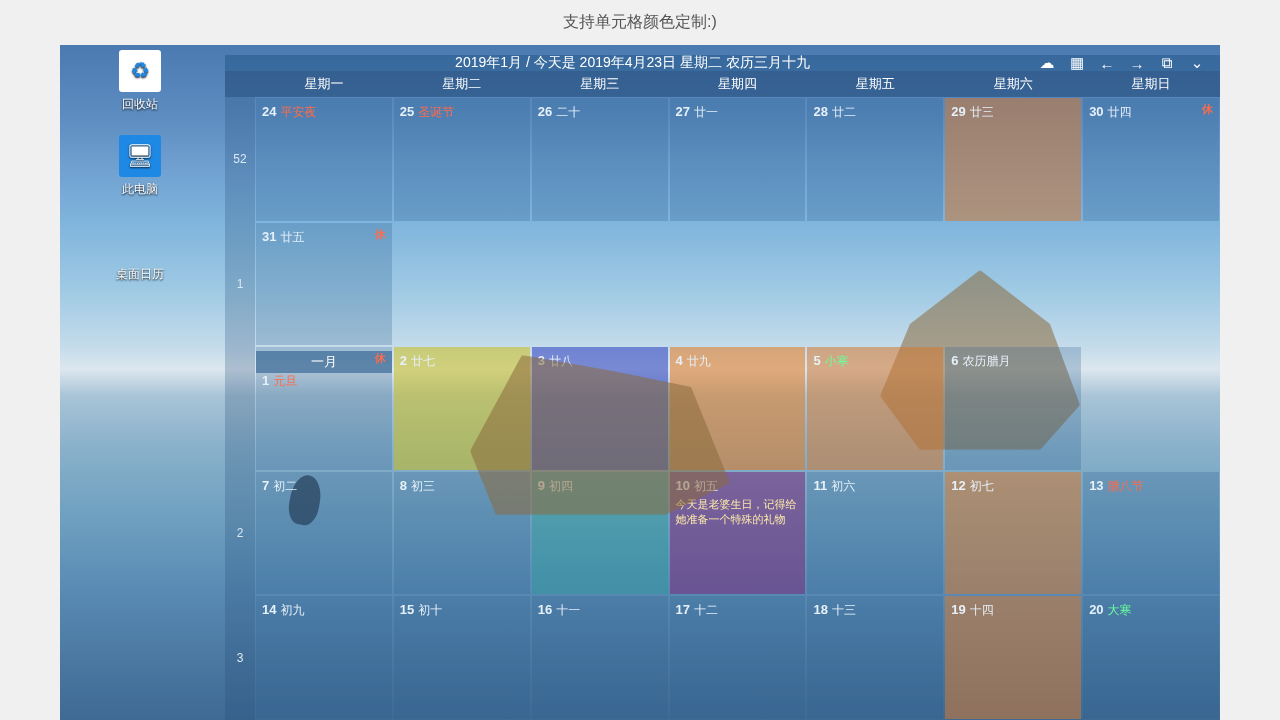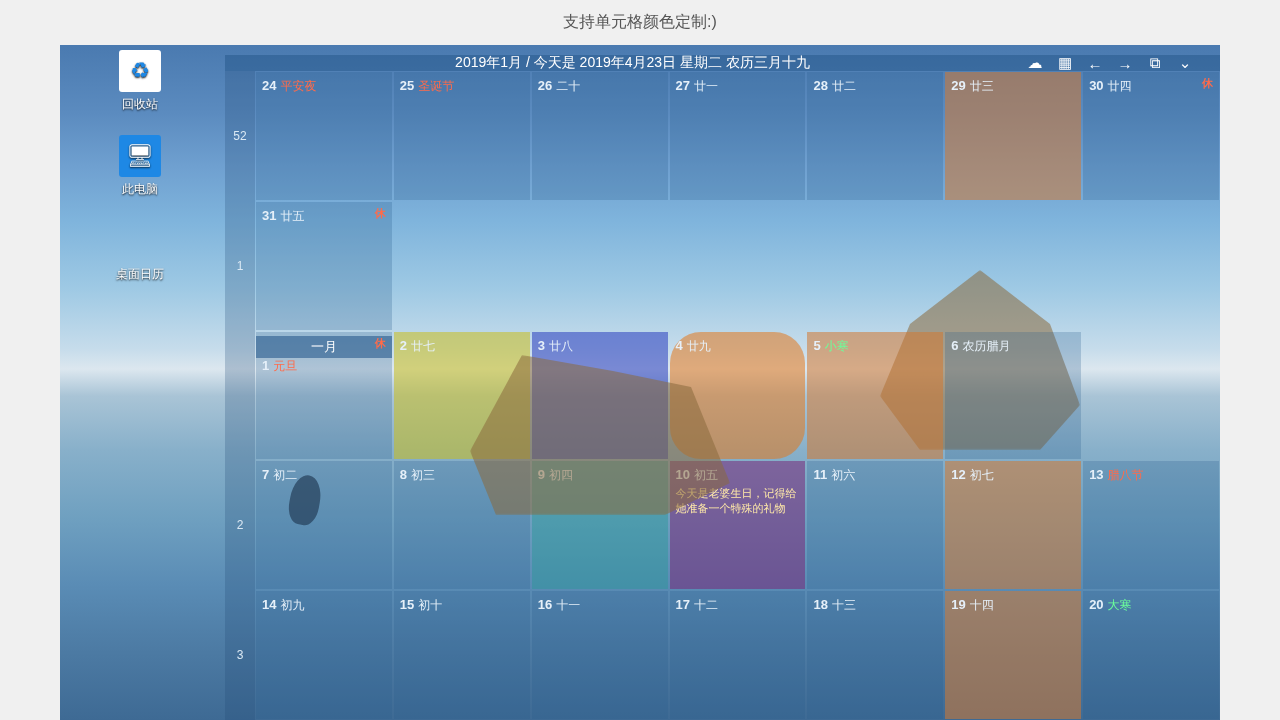--- a/index.html
+++ b/index.html
@@ -62,21 +62,21 @@
     .cal .glyph span { background: #1e88e5; }
 
     
     .calendar {
       position: absolute; left: 165px; right: 0; top: 10px; bottom: 0;
       display: flex; flex-direction: column;
       color: #fff;
     }
     .titlebar {
       height: 16px; display: flex; align-items: center;
-      background: rgba(40,90,140,.55); padding: 0 20px;
+      background: rgba(40,90,140,.55); padding: 0 8px;
       font-size: 14px;
     }
     .titlebar .title { flex: 1; text-align: center; }
     .toolbtn {
       width: 30px; height: 26px; display: flex; align-items: center;
       justify-content: center; cursor: pointer; font-size: 15px;
     }
     .daynames {
       display: grid; grid-template-columns: 30px repeat(7,1fr);
       background: rgba(30,70,115,.55); font-size: 13px;
@@ -108,21 +108,21 @@
     .cell .lu.green { color: #6bff9a; }
     .cell .hol {
       position: absolute; top: 4px; right: 6px; font-size: 11px;
       color: #ff6b4a; font-weight: 600;
     }
     .cell .note { font-size: 11px; color: #ffe9a8; margin-top: 2px; line-height: 1.35; }
     .cell.mlabelwrap { padding-top: 24px; }
     
     .t-yellow { background: rgba(200,190,30,.55); }
     .t-blue   { background: rgba(40,60,190,.55); }
-    .t-orange { background: rgba(225,120,30,.55); border-radius: 31px; }
+    .t-orange { background: rgba(225,120,30,.55); }
     .t-purple { background: rgba(120,40,120,.55); }
     .t-dorange{ background: rgba(210,120,50,.55); }
     .t-teal   { background: rgba(40,150,150,.45); }
   </style>
 </head>
 <body>
 
 <div class="caption">支持单元格颜色定制:)</div>
 
 <div class="desktop">
@@ -155,20 +155,30 @@
     <div class="titlebar">
       <div class="title">2019年1月 / 今天是 2019年4月23日 星期二 农历三月十九</div>
       <div class="toolbtn">☁</div>
       <div class="toolbtn">▦</div>
       <div class="toolbtn">←</div>
       <div class="toolbtn">→</div>
       <div class="toolbtn">⧉</div>
       <div class="toolbtn">⌄</div>
     </div>
 
+    <div class="daynames">
+      <div></div>
+      <div>星期一</div>
+      <div>星期二</div>
+      <div>星期三</div>
+      <div>星期四</div>
+      <div>星期五</div>
+      <div>星期六</div>
+      <div>星期日</div>
+    </div>
 
     <div class="grid" id="grid">
         <div class="week">
           <div class="wnum">52</div>
           <div class="cell"><span class="dn">24</span><span class="lu red">平安夜</span></div>
           <div class="cell"><span class="dn">25</span><span class="lu red">圣诞节</span></div>
           <div class="cell"><span class="dn">26</span><span class="lu">二十</span></div>
           <div class="cell"><span class="dn">27</span><span class="lu">廿一</span></div>
           <div class="cell"><span class="dn">28</span><span class="lu">廿二</span></div>
           <div class="cell t-dorange"><span class="dn">29</span><span class="lu">廿三</span></div>

